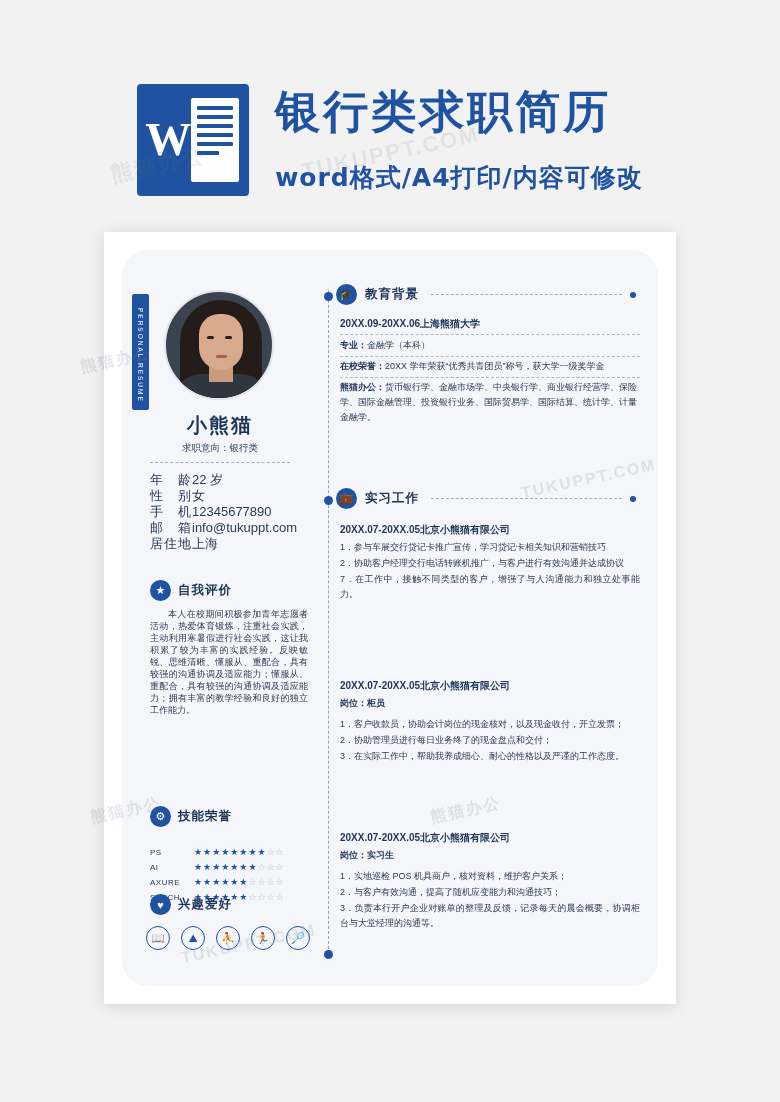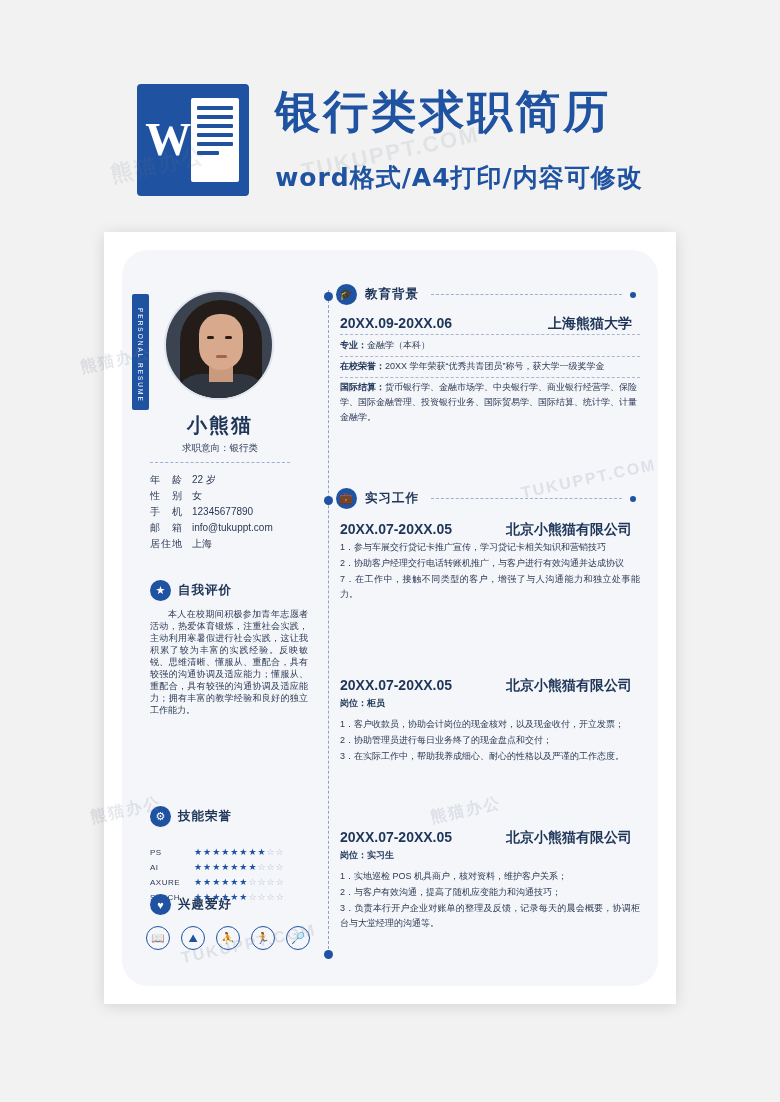--- a/index.html
+++ b/index.html
@@ -185,21 +185,21 @@
     border-top: 1px dashed #9fb0cc;
   }
 
   .info-list {
     position: absolute;
     left: 28px; top: 222px;
     width: 160px;
   }
   .info-row {
     display: flex;
-    font-size: 10px;
+    font-size: 13px;
     color: #2c3a55;
     line-height: 16px;
     white-space: nowrap;
   }
   .info-row .k { width: 42px; letter-spacing: 1px; flex: none; }
   .info-row .v { flex: 1; }
 
   
   .sec-head {
     position: absolute;
@@ -309,24 +309,23 @@
 
   .entry {
     position: absolute;
     width: 300px;
     font-size: 9px;
     color: #2c3a55;
     line-height: 15px;
   }
   .entry .toprow {
     display: flex;
-    justify-content: space-between;
     font-weight: bold;
     color: #1f3558;
-    font-size: 14px;
+    font-size: 10px;
     margin-bottom: 3px;
   }
   .entry .toprow .right { margin-right: 8px; }
   .entry .kv { margin-bottom: 2px; }
   .entry p { margin: 0 0 1px 0; text-align: justify; }
   .entry .label { font-weight: bold; color: #1f3558; }
 
   .underline-row {
     border-bottom: 1px dashed #a9b8d0;
     padding-bottom: 3px;
@@ -477,21 +476,21 @@
             <span>20XX.09-20XX.06</span>
             <span class="right">上海熊猫大学</span>
           </div>
           <div class="kv underline-row">
             <span class="label">专业：</span><span>金融学（本科）</span>
           </div>
           <div class="kv underline-row">
             <span class="label">在校荣誉：</span><span>20XX 学年荣获“优秀共青团员”称号，获大学一级奖学金</span>
           </div>
           <div class="kv">
-            <span class="label">国际结算：</span><span>货币银行学、金融市场学、中央银行学、商业银行经营学、保险学、国际金融管理、投资银行业务、国际贸易学、国际结算、统计学、计量金融学。</span>
+            <span class="label">熊猫办公：</span><span>货币银行学、金融市场学、中央银行学、商业银行经营学、保险学、国际金融管理、投资银行业务、国际贸易学、国际结算、统计学、计量金融学。</span>
           </div>
         </div>
 
         <div class="r-head" style="left:0; top:238px;">
           <span class="sec-ic">💼</span>
           <span class="sec-title">实习工作</span>
           <span class="line"></span>
           <span class="dot"></span>
         </div>
 

